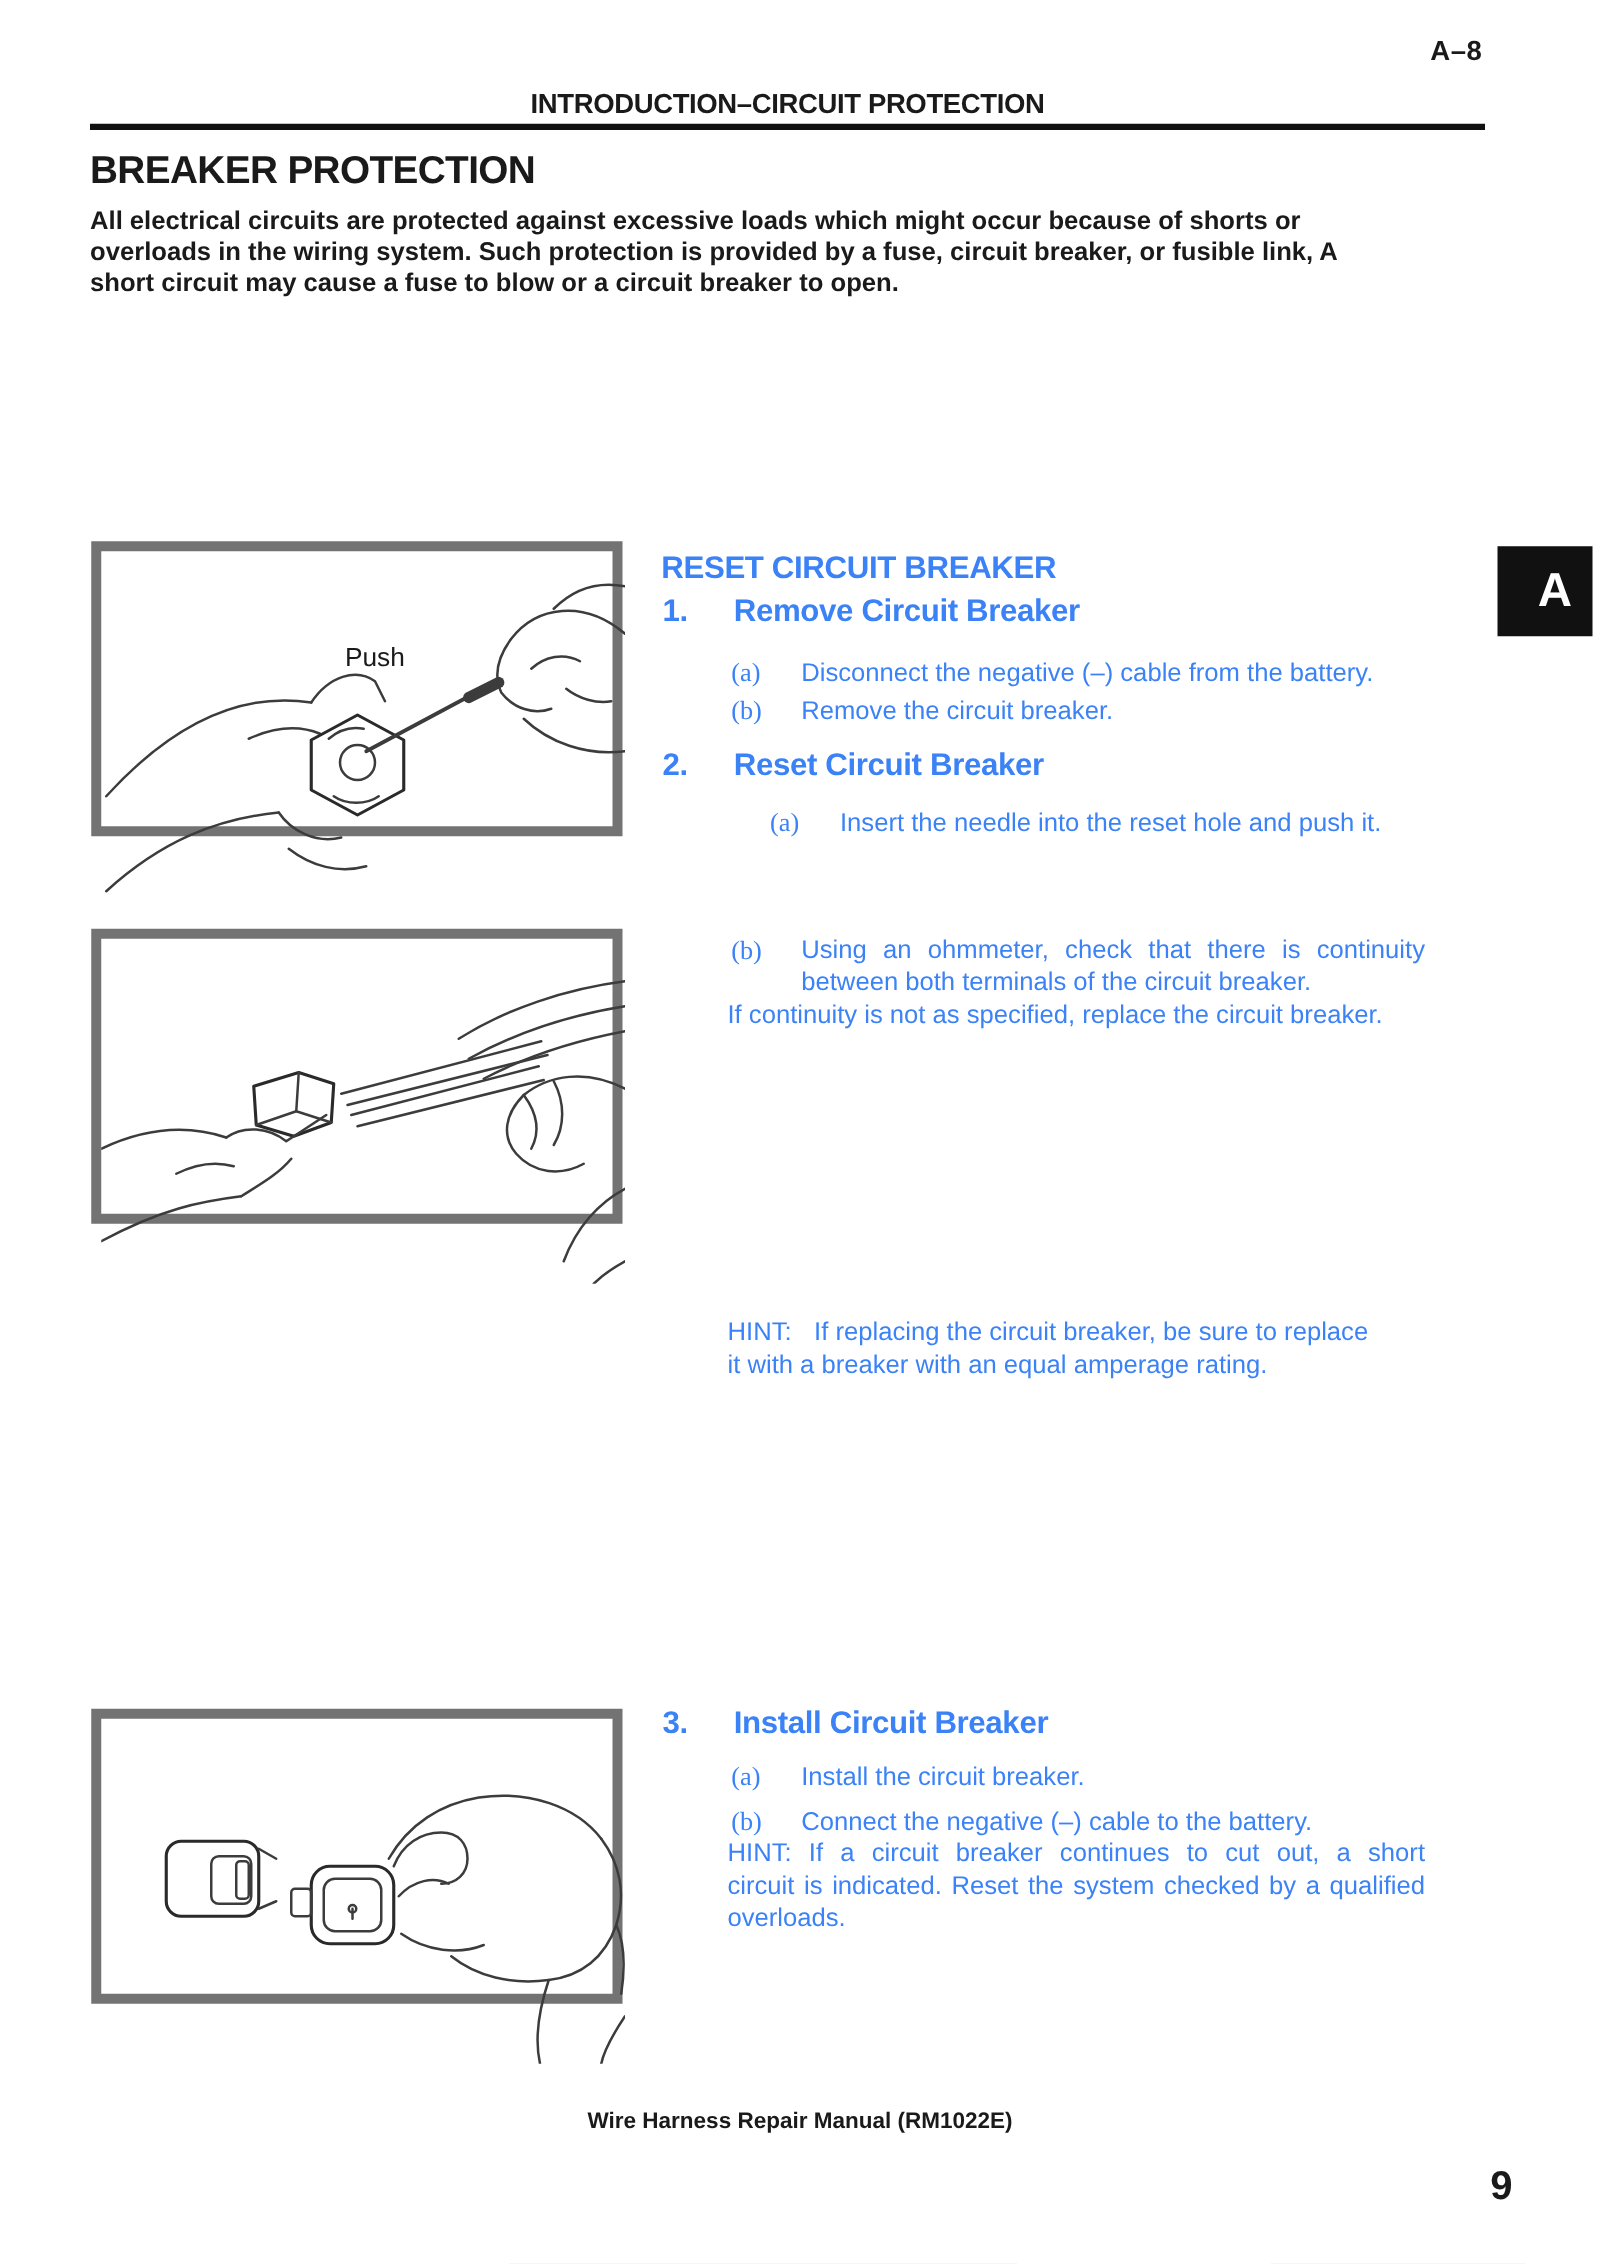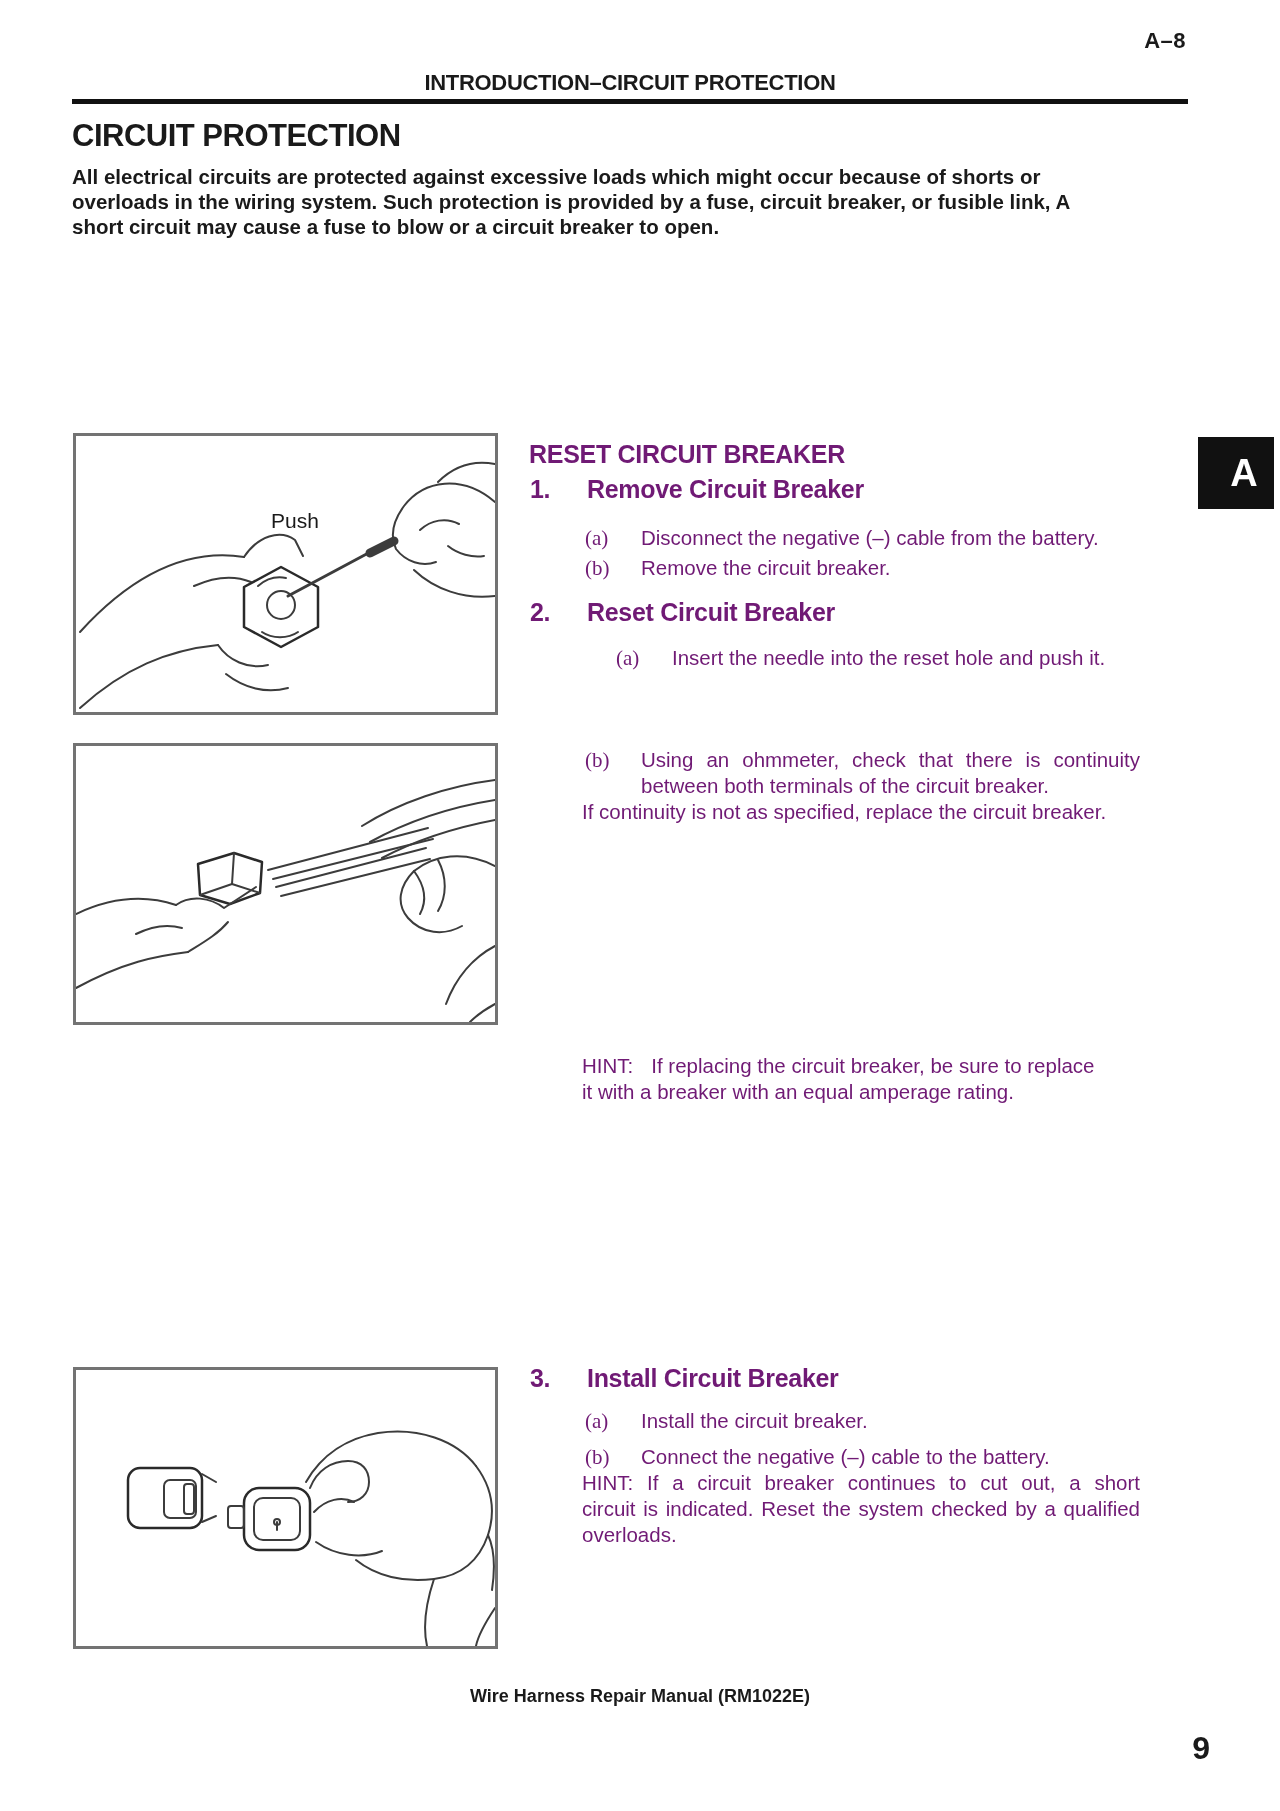--- a/index.html
+++ b/index.html
@@ -11,28 +11,28 @@
   .abs{position:absolute;}
   .nowrap{white-space:nowrap;font-weight:bold;}
   
   .corner-label{top:28px;right:94px;font-size:22px;font-weight:bold;letter-spacing:0.5px;}
   .running-header{top:70px;left:72px;width:1116px;text-align:center;font-size:22px;font-weight:bold;letter-spacing:-0.3px;}
   .header-rule{top:99px;left:72px;width:1116px;height:5px;background:#111111;}
   
   .doc-title{top:118px;left:72px;font-size:31px;font-weight:bold;letter-spacing:-0.5px;}
   .intro-para{top:164px;left:72px;font-size:20.5px;line-height:25px;}
   
-  .figbox{left:73px;width:425px;height:282px;border:3px solid #737373;background:#ffffff;box-sizing:border-box;}
+  .figbox{left:73px;width:425px;height:236px;border:8px solid #737373;background:#ffffff;box-sizing:border-box;}
   .figbox svg{display:block;width:419px;height:276px;}
   .fig-stroke{fill:none;stroke:#3c3c3c;stroke-width:2;stroke-linecap:round;stroke-linejoin:round;}
   .fig-stroke-thick{fill:#ffffff;stroke:#2a2a2a;stroke-width:2.5;stroke-linejoin:round;}
   .svg-label{font-family:"Liberation Sans",sans-serif;font-size:21px;fill:#1a1a1a;}
   .svg-label-bold{font-family:"Liberation Sans",sans-serif;font-size:21px;font-weight:bold;fill:#111111;letter-spacing:0.5px;}
   
-  .rline{position:absolute;font-size:20.5px;line-height:26px;white-space:nowrap;color:#701a75;}
+  .rline{position:absolute;font-size:20.5px;line-height:26px;white-space:nowrap;color:#3b82f6;}
   .rhead{font-size:25px;font-weight:bold;line-height:30px;letter-spacing:-0.3px;}
   .num{display:inline-block;width:57px;}
   .lbl{display:inline-block;width:56px;font-family:"Liberation Serif",serif;font-size:21px;}
   .just{text-align:justify;text-align-last:justify;white-space:normal;}
   .hintlbl{display:inline-block;margin-right:18px;}
   .hintblock{white-space:normal;}
   
   .section-tab{left:1198px;top:437px;width:76px;height:72px;background:#111111;color:#ffffff;
     font-size:38px;font-weight:bold;line-height:72px;text-align:center;box-sizing:border-box;padding-left:16px;}
   
@@ -41,21 +41,21 @@
 </style>
 </head>
 <body>
 
 <div id="page">
 
   <div class="abs corner-label nowrap">A–8</div>
   <div class="abs running-header nowrap">INTRODUCTION–CIRCUIT PROTECTION</div>
   <div class="abs header-rule"></div>
 
-  <div class="abs doc-title nowrap">CIRCUIT PROTECTION</div>
+  <div class="abs doc-title nowrap">BREAKER PROTECTION</div>
   <div class="abs intro-para">
     <div class="nowrap">All electrical circuits are protected against excessive loads which might occur because of shorts or</div>
     <div class="nowrap">overloads in the wiring system. Such protection is provided by a fuse, circuit breaker, or fusible link, A</div>
     <div class="nowrap">short circuit may cause a fuse to blow or a circuit breaker to open.</div>
   </div>
 
   <div class="abs figbox" style="top:433px;">
     <svg viewBox="0 0 419 276">
 
       <path class="fig-stroke" d="M4,196 C55,140 110,112 168,121"></path>

